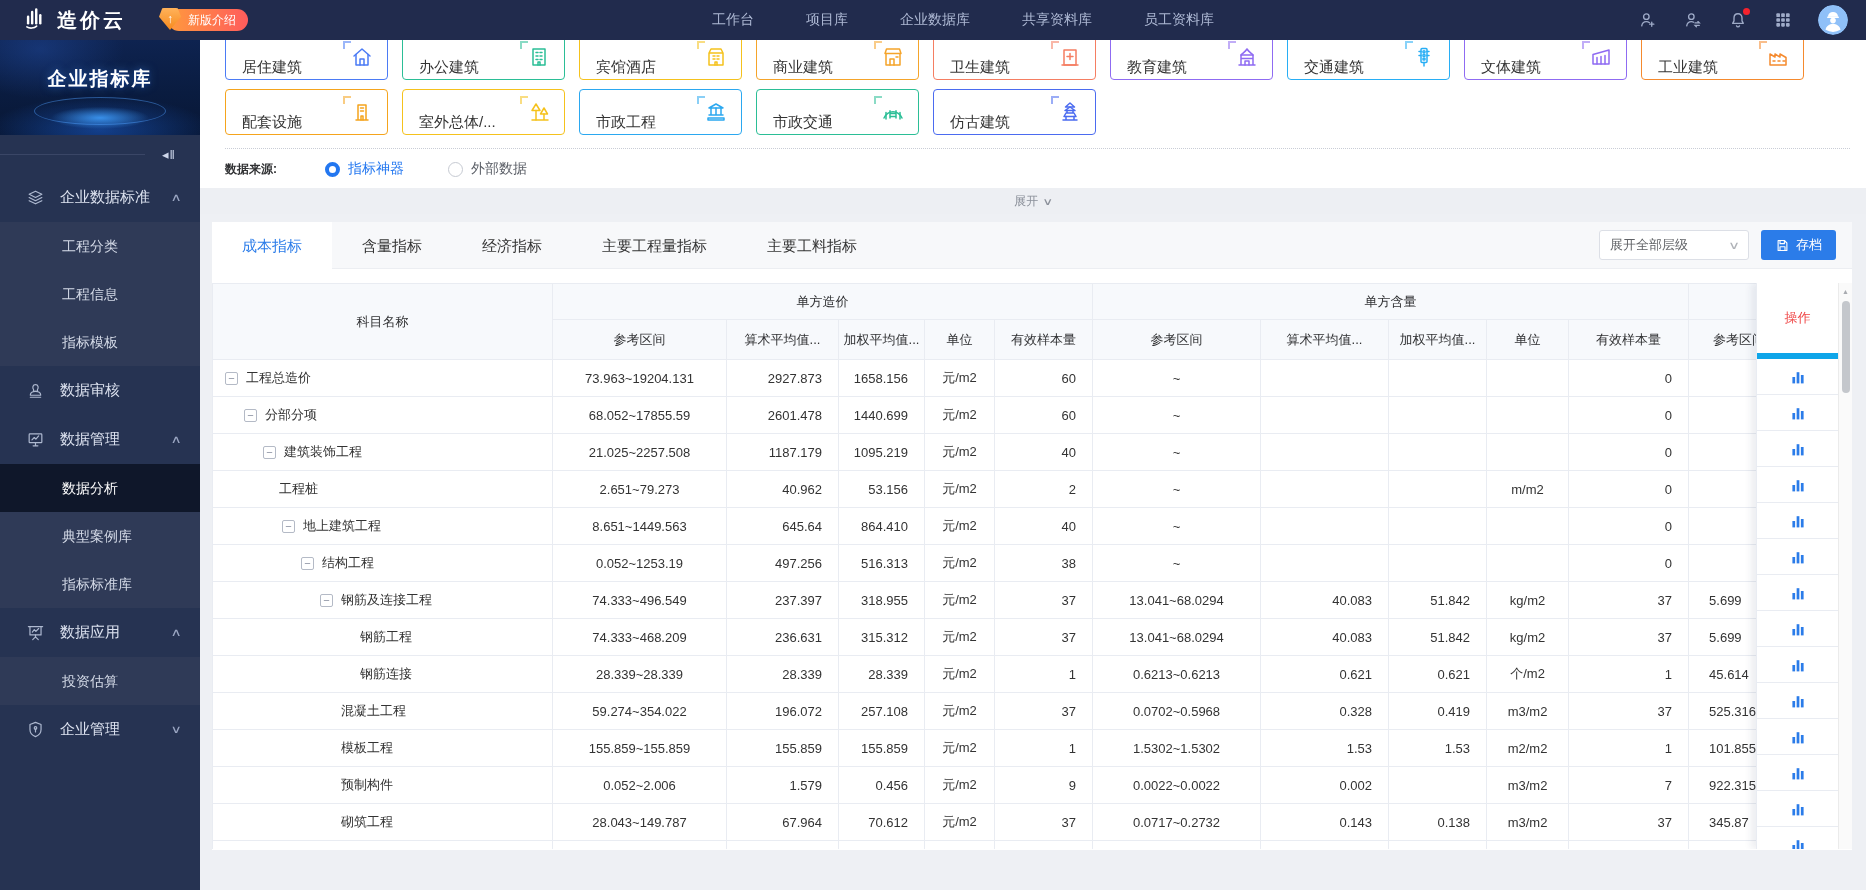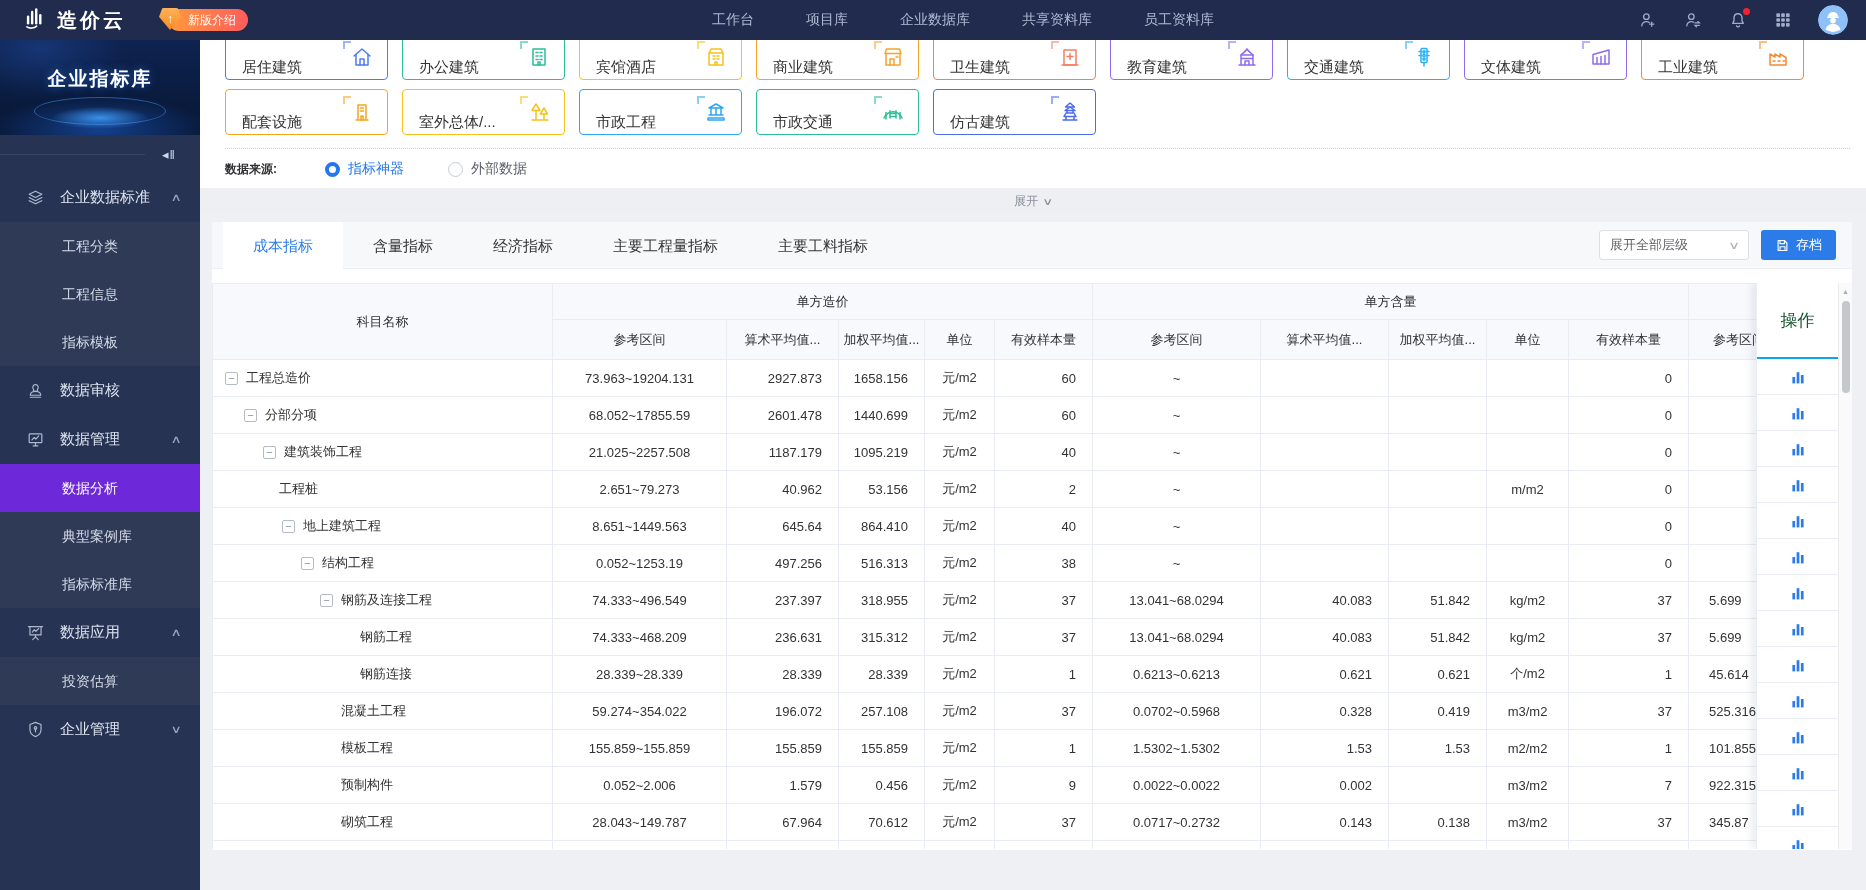--- a/index.html
+++ b/index.html
@@ -47,21 +47,21 @@
   .collapse-icon { color:#cdd6ea; font-size:13px; cursor:pointer; letter-spacing:1px; }
   .menu-item { height:49px; display:flex; align-items:center; padding:0 20px 0 26px;
     color:#dde3f0; font-size:15px; cursor:pointer; }
   .menu-item .mi-icon { width:19px; height:19px; margin-right:15px; color:#aeb9d0; flex:none; }
   .menu-item .mi-icon svg { width:19px; height:19px; }
   .menu-item .mi-label { flex:1; }
   .menu-item .mi-chev { font-size:11px; color:#9aa6c2; transform:scaleX(1.4); }
   .submenu { background:#2f3a57; }
   .sub-item { height:48px; line-height:48px; padding-left:62px; color:#d5dbe8; font-size:14px;
     cursor:pointer; }
-  .sub-item.active { background:#6d28d9; color:#fff; }
+  .sub-item.active { background:#0f172a; color:#fff; }
 
   
   .main { margin-left:200px; }
   .filter-panel { background:#fff; height:188px; padding:34px 16px 0 25px; }
   .cat-grid { display:flex; flex-wrap:wrap; gap:9px 14px; }
   .cat-btn { width:163px; height:46px; background:#fff; border:1px solid var(--c); border-radius:4px;
     display:flex; align-items:center; justify-content:space-between; padding:0 13px 0 16px;
     cursor:pointer; }
   .cat-btn .cat-label { font-size:15px; color:#333; white-space:nowrap;margin-top:20px; }
   .cat-icon { position:relative; width:24px; height:24px; color:var(--c); flex:none; }
@@ -77,21 +77,21 @@
   .radio-opt.sel .radio-dot { border:4.5px solid #2377f0; }
   .radio-opt .radio-label { font-size:14px; color:#5a5e66; }
   .radio-opt.sel .radio-label { color:#2377f0; }
 
   .collapse-bar { height:26px; background:#edeff3; display:flex; align-items:center;
     justify-content:center; gap:6px; color:#8a8f99; font-size:12px; cursor:pointer; }
 
   .content-panel { background:#fff; margin:8px 14px 0 12px; height:628px; overflow:hidden; }
   .tabs-row { height:47px; background:#f7f8fa; border-bottom:1px solid #eceef2; display:flex;
     align-items:center; }
-  .tabs { display:flex; height:47px;margin-left:11px; }
+  .tabs { display:flex; height:47px; }
   .tab { padding:0 30px; line-height:47px; font-size:15px; color:#333; cursor:pointer;
     white-space:nowrap; }
   .tab.active { background:#fff; color:#2b7ce9; }
   .right-controls { margin-left:auto; display:flex; align-items:center; gap:12px;
     padding-right:16px; }
   .level-select { width:150px; height:30px; border:1px solid #dcdfe6; border-radius:3px;
     background:#fff; display:flex; align-items:center; justify-content:space-between;
     padding:0 10px; color:#606266; font-size:13px; cursor:pointer; }
   .level-select .chev { color:#b0b3b8; font-size:11px; transform:scaleX(1.5); }
   .archive-btn { height:30px; background:#2b7ce9; border:none; border-radius:3px; color:#fff;
@@ -110,22 +110,22 @@
   td.al-c,th { text-align:center; }
   td.al-r { text-align:right; padding-right:16px; }
   td.al-l { text-align:left; padding-left:20px; }
   td.name-cell { padding:0; }
   .name-inner { display:flex; align-items:center; height:36px; }
   .exp-box { width:13px; height:13px; border:1px solid #b4bac6; border-radius:2px; background:#fff;
     color:#8a90a0; font-size:11px; line-height:11px; display:inline-flex; align-items:center;
     justify-content:center; margin-right:8px; flex:none; cursor:pointer; }
   .op-col { position:absolute; top:0; right:14px; bottom:0; width:82px; background:#fff;
     box-shadow:-5px 0 7px rgba(31,44,74,.08); border-left:1px solid #e9ecf2; z-index:5; }
-  .op-head { height:76px; border-bottom:2px solid #0ea5e9; display:flex; align-items:center;
-    justify-content:center; font-size:17px; color:#14532d; }
+  .op-head { height:76px; border-bottom:6px solid #0ea5e9; display:flex; align-items:center;
+    justify-content:center; font-size:13px; color:#ef4444; }
   .op-cell { height:36px; border-bottom:1px solid #e9ecf2; display:flex; align-items:center;
     justify-content:center; cursor:pointer; }
   .v-scrollbar { position:absolute; top:0; right:0; bottom:0; width:14px; background:#fafafa;
     border-left:1px solid #ececec; cursor:pointer; }
   .sb-up { text-align:center; font-size:7px; color:#a8abb0; padding-top:5px; }
   .sb-thumb { position:absolute; top:18px; left:3px; width:8px; height:92px; background:#c4c7cc;
     border-radius:4px; }
 </style>
 </head>
 <body>

